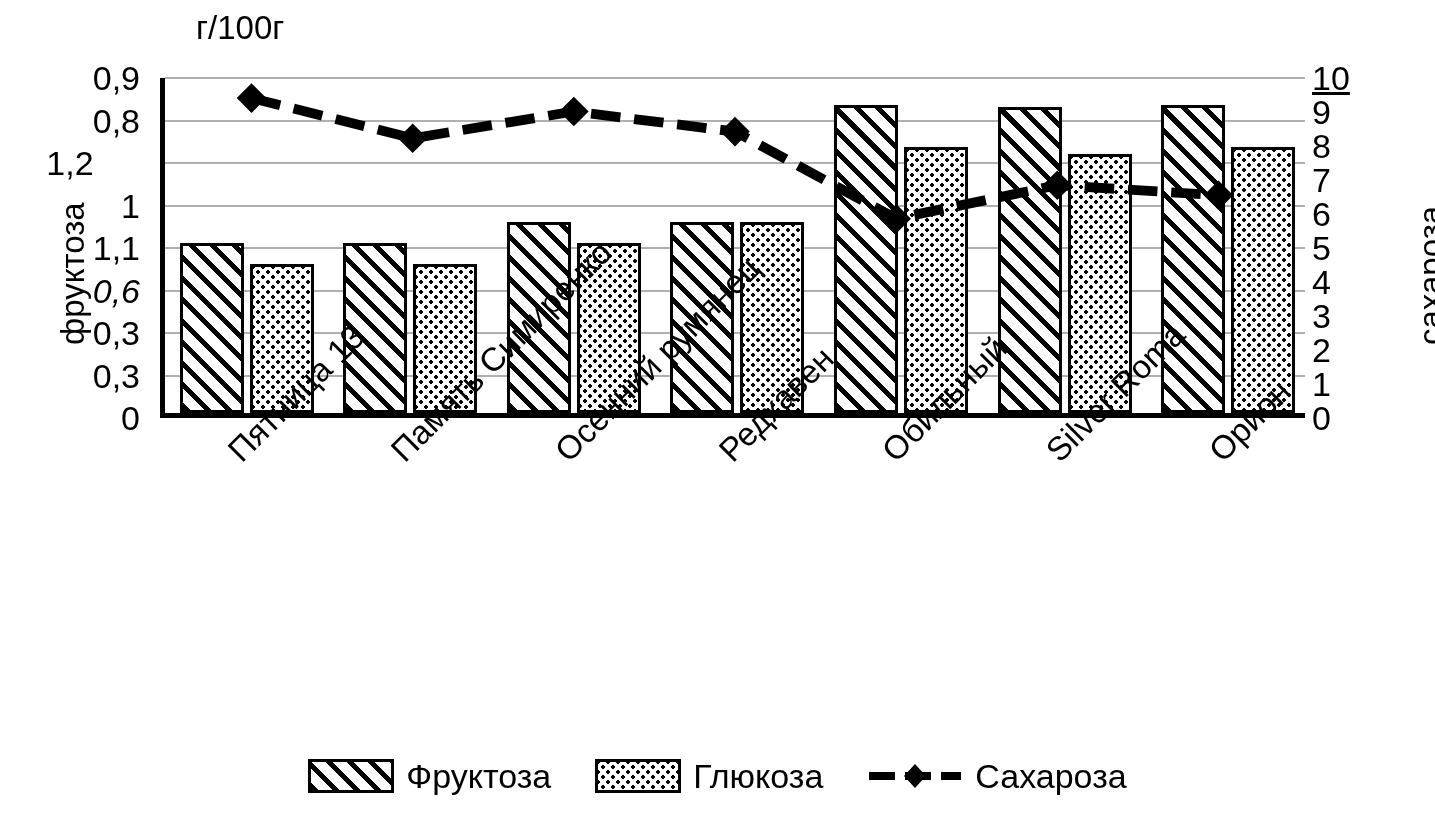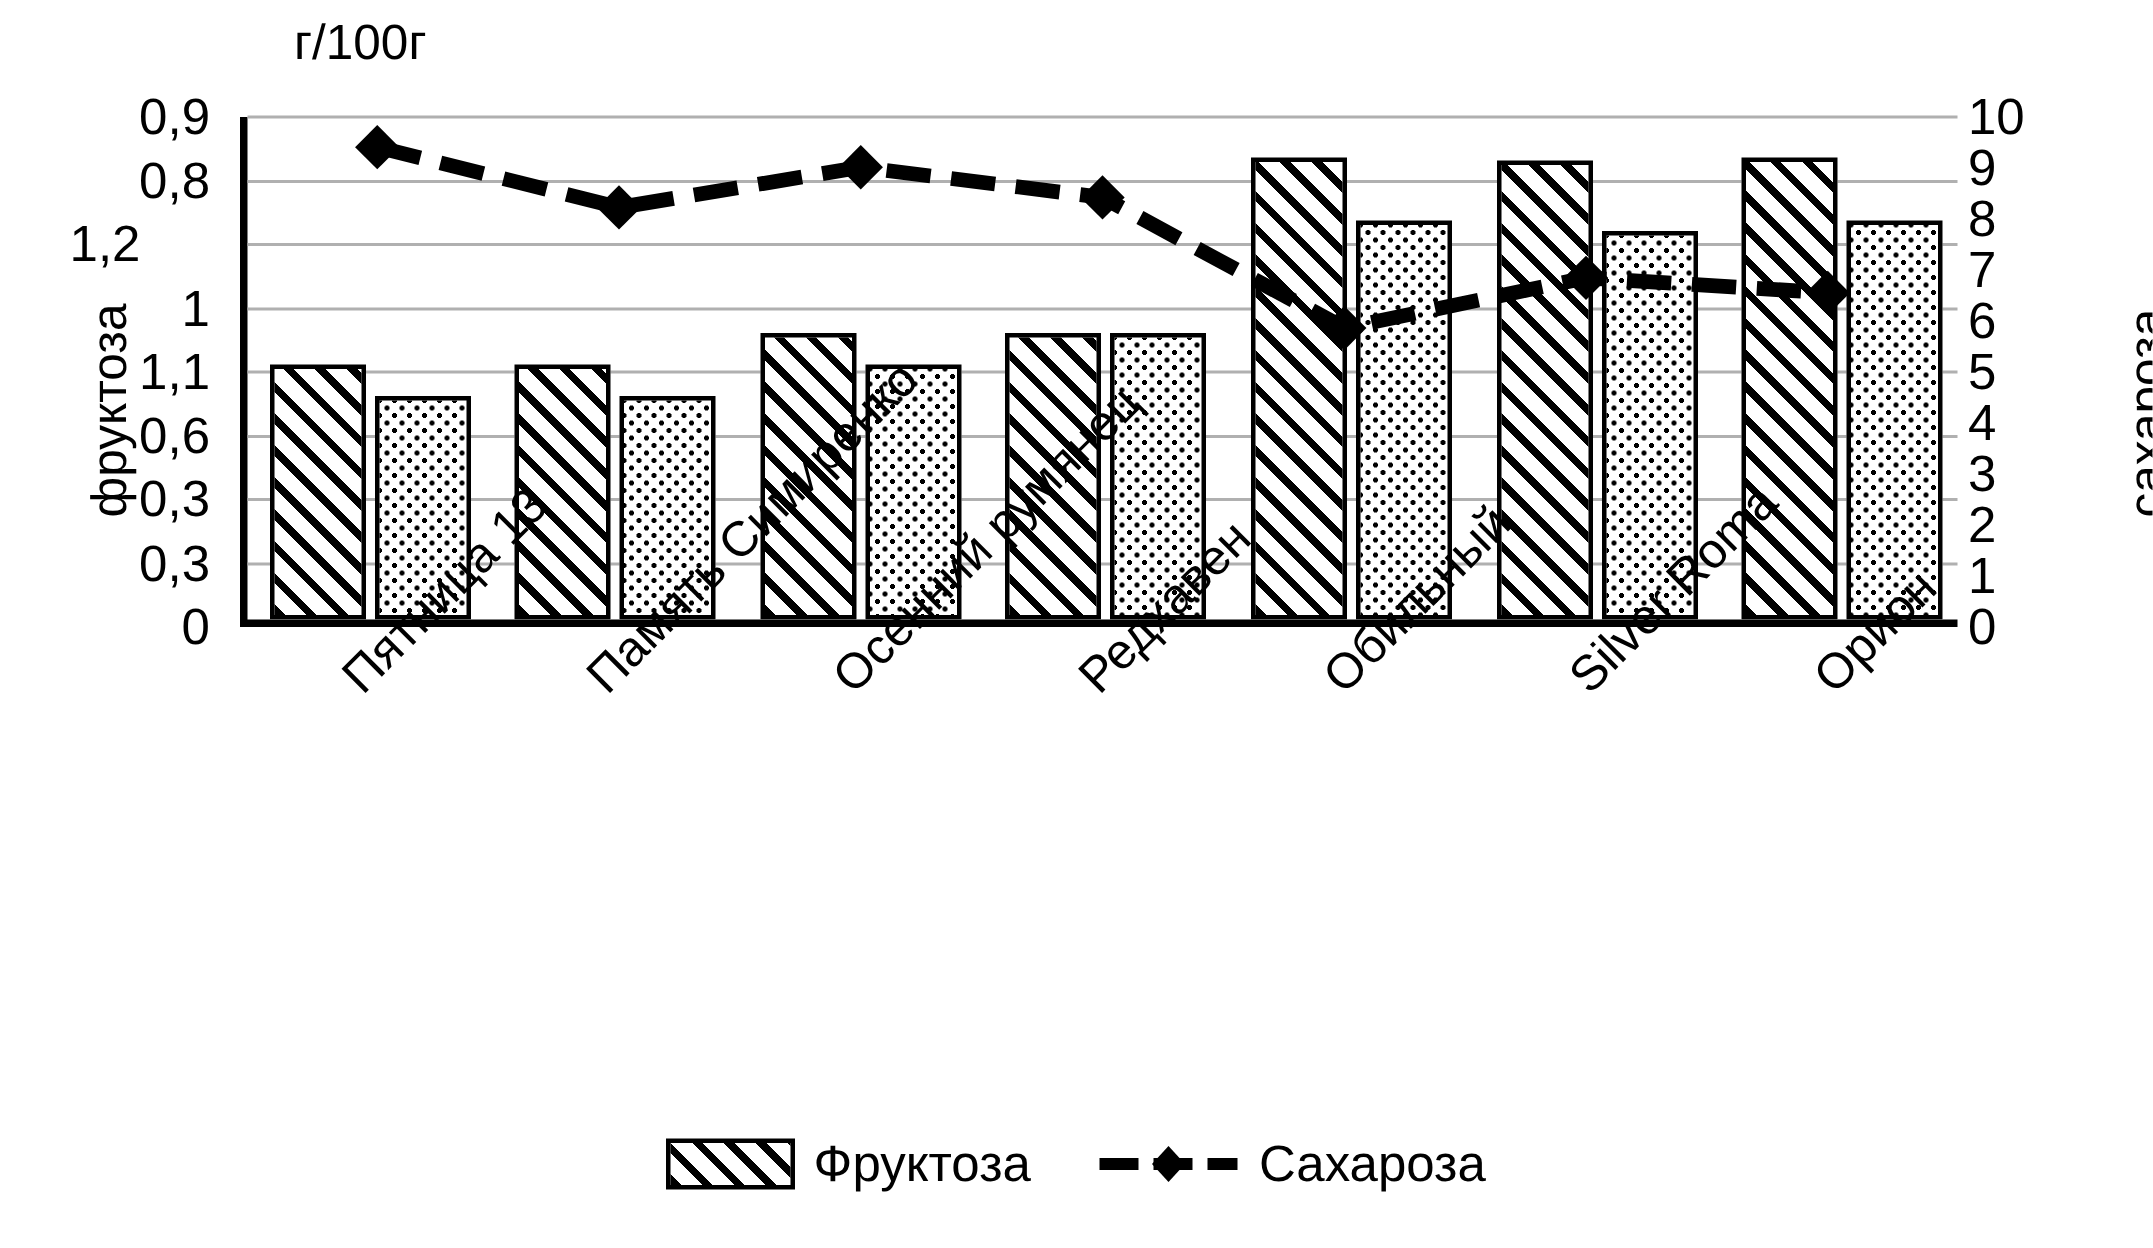--- a/index.html
+++ b/index.html
@@ -188,39 +188,39 @@
 
   <div class="unit-label">г/100г</div>
 
   <div class="axis-title" id="axis-title-left">фруктоза</div>
   <div class="axis-title" id="axis-title-right">сахароза</div>
 
   <div id="ytick-left-holder">
       <div class="ytick left" style="top: 401px;">0</div>
       <div class="ytick left" style="top: 358.5px;">0,3</div>
       <div class="ytick left" style="top: 316px;">0,3</div>
-      <div class="ytick left" style="top: 273.5px;">0,6</div>
+      <div class="ytick left" style="top: 273.5px; font-style: italic;">0,6</div>
       <div class="ytick left" style="top: 231px;">1,1</div>
       <div class="ytick left" style="top: 188.5px;">1</div>
       <div class="ytick left" style="top: 146px; text-align: center;">1,2</div>
       <div class="ytick left" style="top: 103.5px;">0,8</div>
       <div class="ytick left" style="top: 61px;">0,9</div>
     </div>
   <div id="ytick-right-holder">
       <div class="ytick right" style="top: 401px;">0</div>
       <div class="ytick right" style="top: 367px;">1</div>
       <div class="ytick right" style="top: 333px;">2</div>
       <div class="ytick right" style="top: 299px;">3</div>
       <div class="ytick right" style="top: 265px;">4</div>
       <div class="ytick right" style="top: 231px;">5</div>
       <div class="ytick right" style="top: 197px;">6</div>
       <div class="ytick right" style="top: 163px;">7</div>
       <div class="ytick right" style="top: 129px;">8</div>
       <div class="ytick right" style="top: 95px;">9</div>
-      <div class="ytick right" style="top: 61px;">10</div>
+      <div class="ytick right" style="top: 61px; text-decoration: underline;">10</div>
     </div>
 
   <div class="plot-area">
     <div class="plot-inner" id="plot-inner">
       <div id="gridlines">
           <div class="gridline" style="top: 296.5px;"></div>
           <div class="gridline" style="top: 254px;"></div>
           <div class="gridline" style="top: 211.5px;"></div>
           <div class="gridline" style="top: 169px;"></div>
           <div class="gridline" style="top: 126.5px;"></div>
@@ -280,20 +280,24 @@
       <div class="cat-label" style="left: 1039.64px; top: 444px;">Silver Roma</div>
       <div class="cat-label" style="left: 1203.21px; top: 444px;">Орион</div>
     </div>
 
   <div class="legend">
     <div class="legend-item">
       <span class="swatch fructose"></span>
       <span class="legend-label">Фруктоза</span>
     </div>
     <div class="legend-item">
+      <span class="swatch glucose"></span>
+      <span class="legend-label">Глюкоза</span>
+    </div>
+    <div class="legend-item">
       <span class="swatch-line">
         <svg width="96" height="34" viewBox="0 0 96 34">
           <line x1="2" y1="17" x2="94" y2="17" stroke="#000" stroke-width="8" stroke-dasharray="26 10" stroke-linecap="butt"></line>
           <polygon points="48,5 59,17 48,29 37,17" fill="#000"></polygon>
         </svg>
       </span>
       <span class="legend-label">Сахароза</span>
     </div>
   </div>
 

